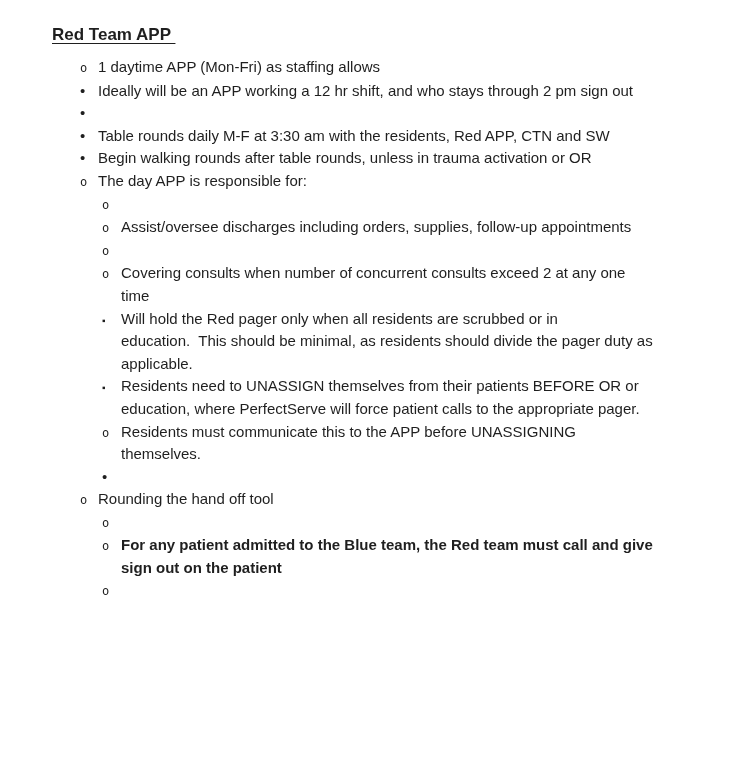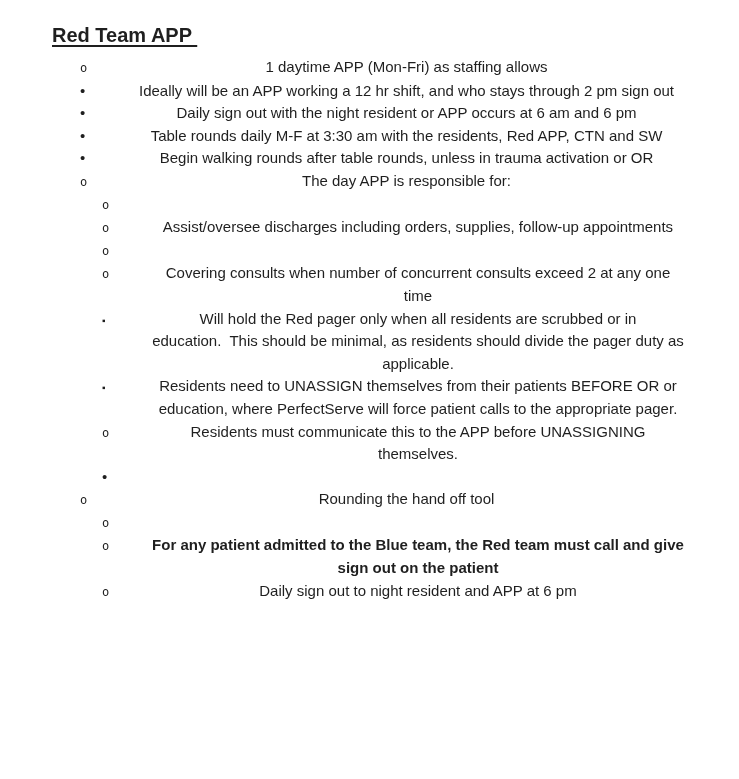--- a/index.html
+++ b/index.html
@@ -14,21 +14,21 @@
     background: #ffffff;
     font-family: "Liberation Sans", sans-serif;
     color: #1f1f1f;
     overflow: hidden;
   }
   .doc-title {
     position: absolute;
     left: 52px;
     top: 24px;
     margin: 0;
-    font-size: 20px;
+    font-size: 17px;
     font-weight: 700;
     line-height: 22px;
     text-decoration: underline;
     text-underline-offset: 3px;
     white-space: pre;
     color: #1f1f1f;
   }
   .bullet-list {
     position: absolute;
     left: 0;
@@ -52,41 +52,39 @@
   .item.l2 .bullet { flex: 0 0 19px; }
   .bullet.circle {
     font-family: "DejaVu Sans Mono", monospace;
     font-size: 12px;
   }
   .bullet.disc  { font-size: 15px; }
   .bullet.square { font-size: 10px; }
   .text {
     white-space: pre-wrap;
     flex: 1 1 auto;
-    text-align: center;
   }
   .text.bold { font-weight: 700; }
 </style>
 </head>
 <body>
 
 <div class="page">
   <h1 class="doc-title">Red Team APP </h1>
   <div class="bullet-list" id="bullet-list">
       <div class="item l1">
         <span class="bullet circle">o</span>
         <span class="text">1 daytime APP (Mon-Fri) as staffing allows</span>
       </div>
       <div class="item l1">
         <span class="bullet disc">•</span>
         <span class="text">Ideally will be an APP working a 12 hr shift, and who stays through 2 pm sign out</span>
       </div>
       <div class="item l1">
         <span class="bullet disc">•</span>
-        <span class="text">Daily sign out with the night resident or APP occurs at 6 am and 6 pm</span>
       </div>
       <div class="item l1">
         <span class="bullet disc">•</span>
         <span class="text">Table rounds daily M-F at 3:30 am with the residents, Red APP, CTN and SW</span>
       </div>
       <div class="item l1">
         <span class="bullet disc">•</span>
         <span class="text">Begin walking rounds after table rounds, unless in trauma activation or OR</span>
       </div>
       <div class="item l1">
@@ -134,16 +132,15 @@
       <div class="item l2">
         <span class="bullet circle">o</span>
       </div>
       <div class="item l2">
         <span class="bullet circle">o</span>
         <span class="text bold">For any patient admitted to the Blue team, the Red team must call and give
 sign out on the patient</span>
       </div>
       <div class="item l2">
         <span class="bullet circle">o</span>
-        <span class="text">Daily sign out to night resident and APP at 6 pm</span>
       </div>
     </div>
 </div>
 
 </body></html>

